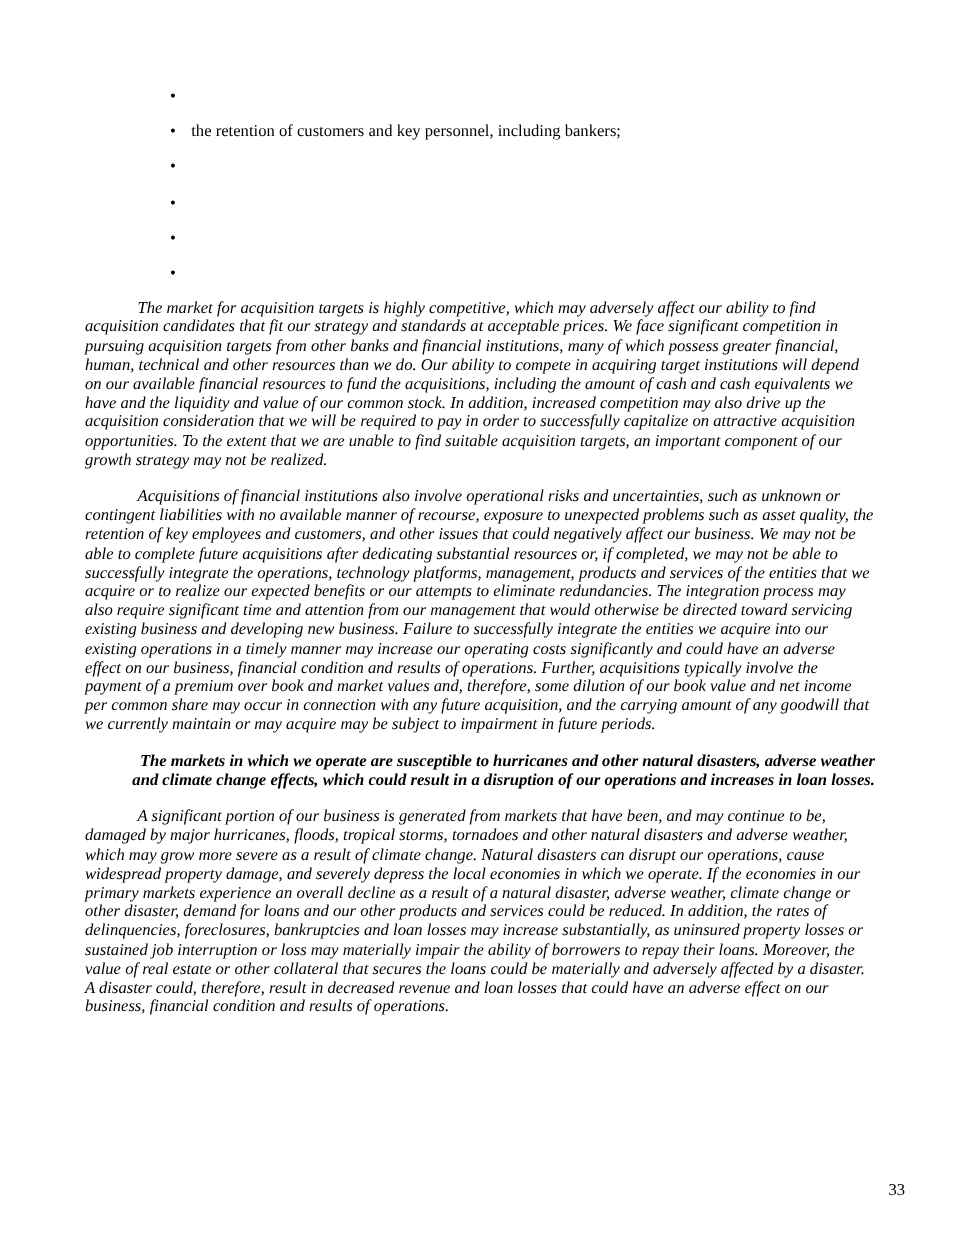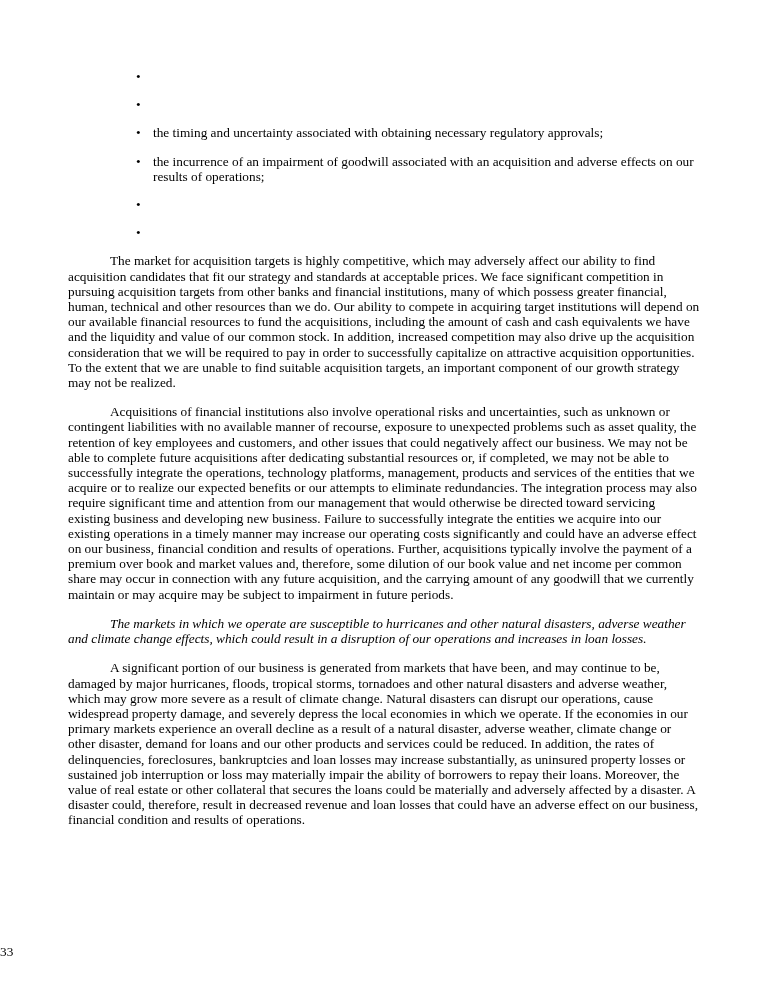--- a/index.html
+++ b/index.html
@@ -36,56 +36,56 @@
     margin-left: 68px;
     text-align: left;
   }
   .bullet-text {
     flex: 1 1 auto;
   }
   .para {
     margin: 0 0 14px 0;
     text-indent: 42px;
     text-align: left;
+    font-style: italic;
   }
   .risk-heading {
     margin: 0 0 14px 0;
     text-indent: 42px;
-    font-weight: normal;
+    font-weight: bold;
     font-style: italic;
-    text-align: left;
+    text-align: right;
   }
   .page-number {
     position: absolute;
     top: 944px;
     left: 0;
     width: 724px;
-    text-align: left;
+    text-align: right;
   }
 </style>
 </head>
 <body>
 
 <div class="page">
   <div class="content">
 
     <div class="bullet-list">
       <div class="bullet-item">
         <span class="bullet-marker">•</span>
       </div>
       <div class="bullet-item">
         <span class="bullet-marker">•</span>
+        <div class="bullet-text">the retention of customers and key personnel, including bankers;</div>
       </div>
       <div class="bullet-item">
         <span class="bullet-marker">•</span>
-        <div class="bullet-text">the timing and uncertainty associated with obtaining necessary regulatory approvals;</div>
       </div>
       <div class="bullet-item">
         <span class="bullet-marker">•</span>
-        <div class="bullet-text">the incurrence of an impairment of goodwill associated with an acquisition and adverse effects on our results of operations;</div>
       </div>
       <div class="bullet-item">
         <span class="bullet-marker">•</span>
       </div>
       <div class="bullet-item">
         <span class="bullet-marker">•</span>
       </div>
     </div>
 
     <p class="para">The market for acquisition targets is highly competitive, which may adversely affect our ability to find acquisition candidates that fit our strategy and standards at acceptable prices. We face significant competition in pursuing acquisition targets from other banks and financial institutions, many of which possess greater financial, human, technical and other resources than we do. Our ability to compete in acquiring target institutions will depend on our available financial resources to fund the acquisitions, including the amount of cash and cash equivalents we have and the liquidity and value of our common stock. In addition, increased competition may also drive up the acquisition consideration that we will be required to pay in order to successfully capitalize on attractive acquisition opportunities. To the extent that we are unable to find suitable acquisition targets, an important component of our growth strategy may not be realized.</p>

